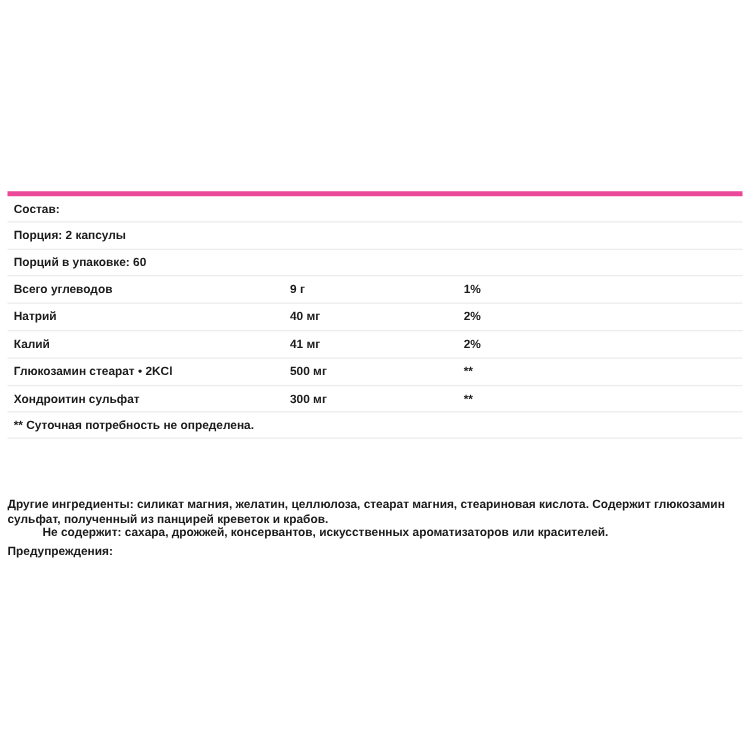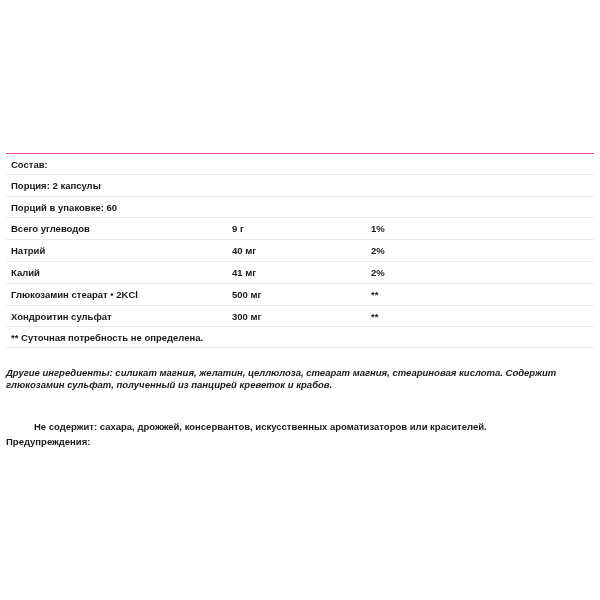--- a/index.html
+++ b/index.html
@@ -15,21 +15,21 @@
       font-family: "Liberation Sans", "DejaVu Sans", sans-serif;
       color: #1a1a1a;
       font-weight: bold;
       font-size: 9.5px;
     }
     .table {
       position: absolute;
       left: 6px;
       top: 153px;
       width: 588px;
-      border-top: 1px solid #ec4899;
+      border-top: 4px solid #ec4899;
     }
     .row {
       height: 21px;
       border-bottom: 1px solid #ececec;
       display: flex;
       align-items: center;
       box-sizing: border-box;
       position: relative;
     }
     .row.h22 { height: 22px; }
@@ -84,15 +84,15 @@
   <div class="row">
     <span class="cell c1">Хондроитин сульфат</span>
     <span class="cell c2">300 мг</span>
     <span class="cell c3">**</span>
   </div>
   <div class="row">
     <span class="cell c1">** Суточная потребность не определена.</span>
   </div>
 </div>
 
-<div class="para" style="top:367px;font-style:italic;">Другие ингредиенты: силикат магния, желатин, целлюлоза, стеарат магния, стеариновая кислота. Содержит глюкозамин сульфат, полученный из панцирей креветок и крабов.</div>
+<div class="para" style="top:398px;">Другие ингредиенты: силикат магния, желатин, целлюлоза, стеарат магния, стеариновая кислота. Содержит глюкозамин сульфат, полученный из панцирей креветок и крабов.</div>
 <div class="para" style="top:421px;margin-left:28px;"> Не содержит: сахара, дрожжей, консервантов, искусственных ароматизаторов или красителей.</div>
 <div class="para" style="top:436px;">Предупреждения:</div>
 
 </body></html>

